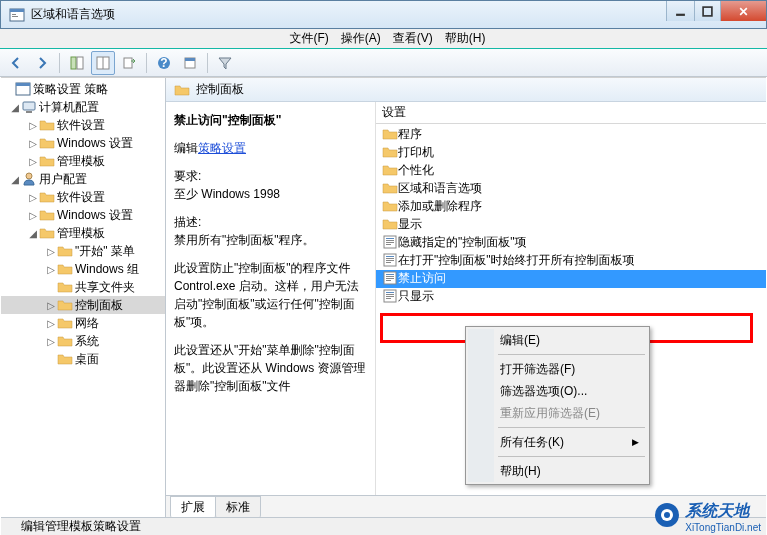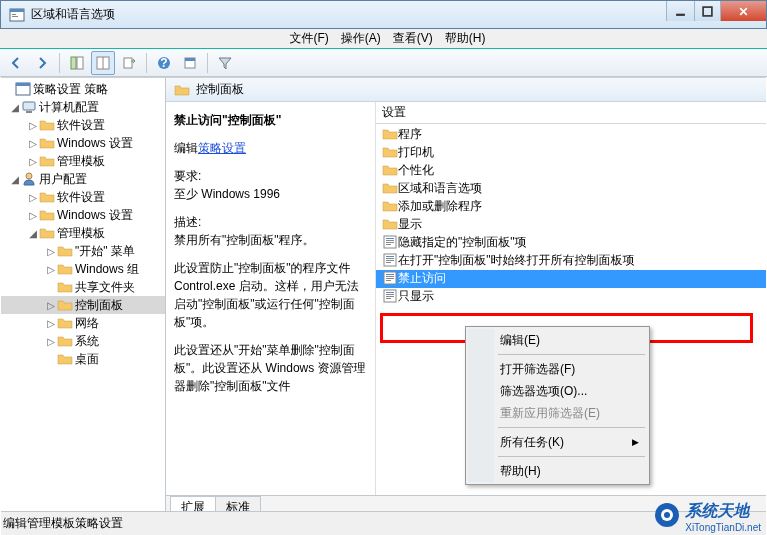--- a/index.html
+++ b/index.html
@@ -57,21 +57,21 @@
 .ctx-item.disabled { color: #888; }
 .ctx-item .arrow { position: absolute; right: 8px; font-size: 9px; }
 .ctx-sep { height: 1px; background: #c0c0c0; margin: 3px 2px 3px 30px; position: relative; }
 
 
 .tabs { height: 22px; border-top: 1px solid #c0c8d0; display: flex; align-items: flex-start; padding-left: 4px; background: #f4f4f4; }
 .tab { padding: 2px 10px; border: 1px solid #c0c8d0; border-bottom: none; background: #fff; margin-right: -1px; border-radius: 0 0 3px 3px; }
 .tab.inactive { background: #f0f0f0; }
 
 
-.statusbar { position: absolute; bottom: 0; left: 1px; right: 1px; height: 24px; background: #f0f0f0; border-top: 1px solid #c0c8d0; display: flex; align-items: center; padding-left: 2px; }
+.statusbar { position: absolute; bottom: 0; left: 1px; right: 1px; height: 18px; background: #f0f0f0; border-top: 1px solid #c0c8d0; display: flex; align-items: center; padding-left: 20px; }
 
 
 .redbox { position: absolute; border: 3px solid #ff0000; pointer-events: none; z-index: 50; }
 
 
 .watermark { position: absolute; right: 6px; bottom: 2px; z-index: 200; display:flex; align-items:flex-start; gap:4px; }
 .watermark .wtext { font-size: 16px; font-weight: bold; font-style: italic; color: #1a5fb4; }
 .watermark .wsub { font-size: 10px; color: #1a5fb4; }
 
 
@@ -288,21 +288,21 @@
       <svg width="16" height="16" class="folder-svg" viewBox="0 0 16 16">
           <path d="M1 4 L6 4 L7 6 L15 6 L15 13 L1 13 Z"></path>
         </svg>
       <span>控制面板</span>
     </div>
     <div class="content-body">
 
       <div class="detail">
         <h3>禁止访问"控制面板"</h3>
         <p><span>编辑</span><a href="#" class="link">策略设置</a></p>
-        <p><span>要求:</span><br><span>至少 Windows 1996</span></p>
+        <p><span>要求:</span><br><span>至少 Windows 1998</span></p>
         <p><span>描述:</span><br><span>禁用所有"控制面板"程序。</span></p>
         <p>此设置防止"控制面板"的程序文件 Control.exe 启动。这样，用户无法启动"控制面板"或运行任何"控制面板"项。</p>
         <p>此设置还从"开始"菜单删除"控制面板"。此设置还从 Windows 资源管理器删除"控制面板"文件</p>
       </div>
 
       <div class="settings">
         <div class="settings-header">
             <span>设置</span>
           </div>
         <div class="settings-list" id="settings-list">

